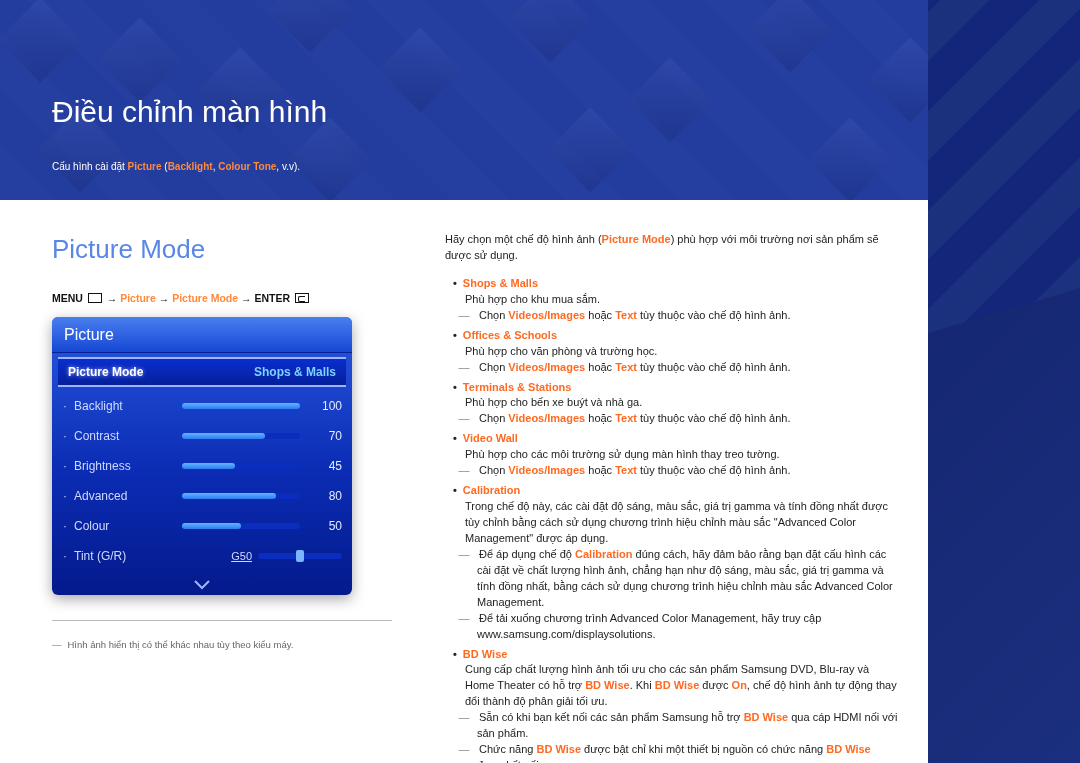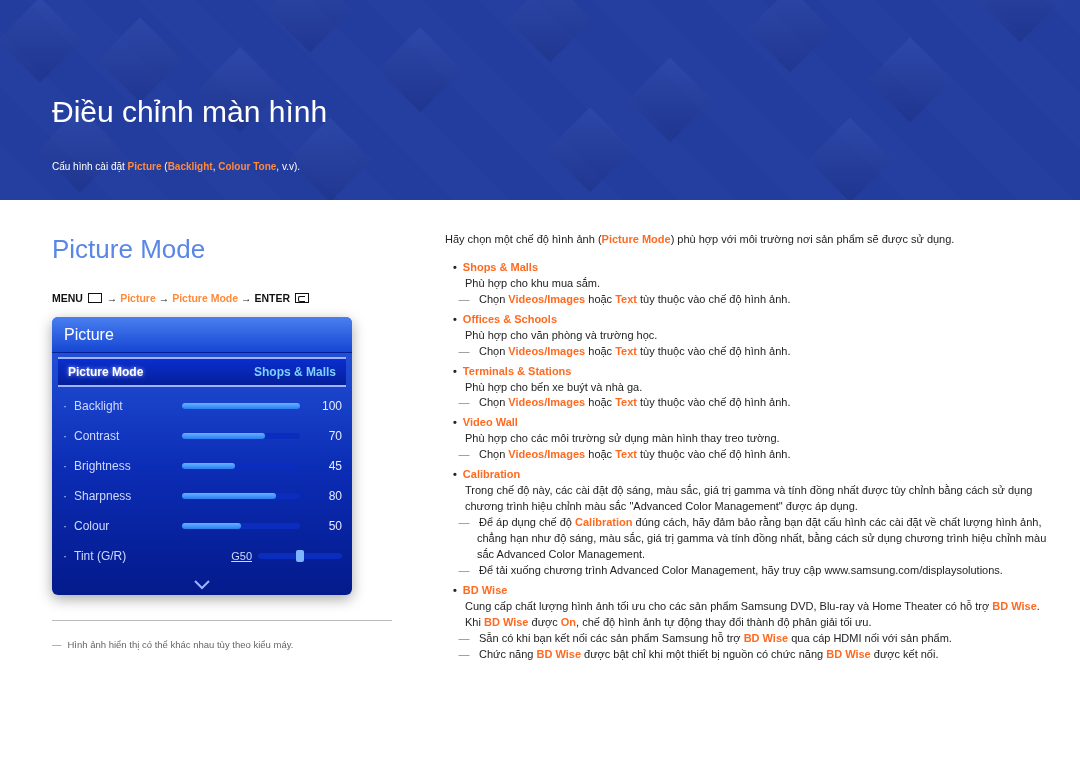--- a/index.html
+++ b/index.html
@@ -9,21 +9,21 @@
   .bg { position:absolute; top:0; left:0; width:1080px; height:763px;
     background:
       linear-gradient(135deg,#1b2f7f 0%,#12236a 50%,#1b2f7f 100%);
   }
   .bg::before { content:""; position:absolute; top:0; left:0; right:0; height:480px;
     background:
       repeating-linear-gradient(135deg,#13267a 0 35px,#1c327f 35px 70px);
     clip-path: polygon(0 0,100% 0,100% 60%,40% 100%,0 80%);
     opacity:.95;
   }
-  .page { position:relative; z-index:1; width:1080px; height:763px; background:#fff; }
+  .page { position:relative; z-index:1; width:928px; height:763px; background:#fff; }
   
   .header-band { position:absolute; top:0; left:0; right:0; height:200px;
     background:
       linear-gradient(135deg,#1a2f88 0%,#1a2f88 100%);
     overflow:hidden;
   }
   .header-band::before { content:""; position:absolute; inset:0;
     background:
       repeating-linear-gradient(45deg,#22399a 0 40px,#1c2f86 40px 80px),
       repeating-linear-gradient(-45deg,#18297a 0 40px,transparent 40px 80px);
@@ -163,21 +163,21 @@
       <div class="osd-row">
         <span class="dot">·</span>
           <span class="name">Brightness</span>
         <span class="bar">
             <span class="fill" style="width:45%"></span>
           </span>
         <span class="val">45</span>
       </div>
       <div class="osd-row">
         <span class="dot">·</span>
-          <span class="name">Sharpness</span>
+          <span class="name">Advanced</span>
         <span class="bar">
             <span class="fill" style="width:80%"></span>
           </span>
         <span class="val">80</span>
       </div>
       <div class="osd-row">
         <span class="dot">·</span>
           <span class="name">Colour</span>
         <span class="bar">
             <span class="fill" style="width:50%"></span>

